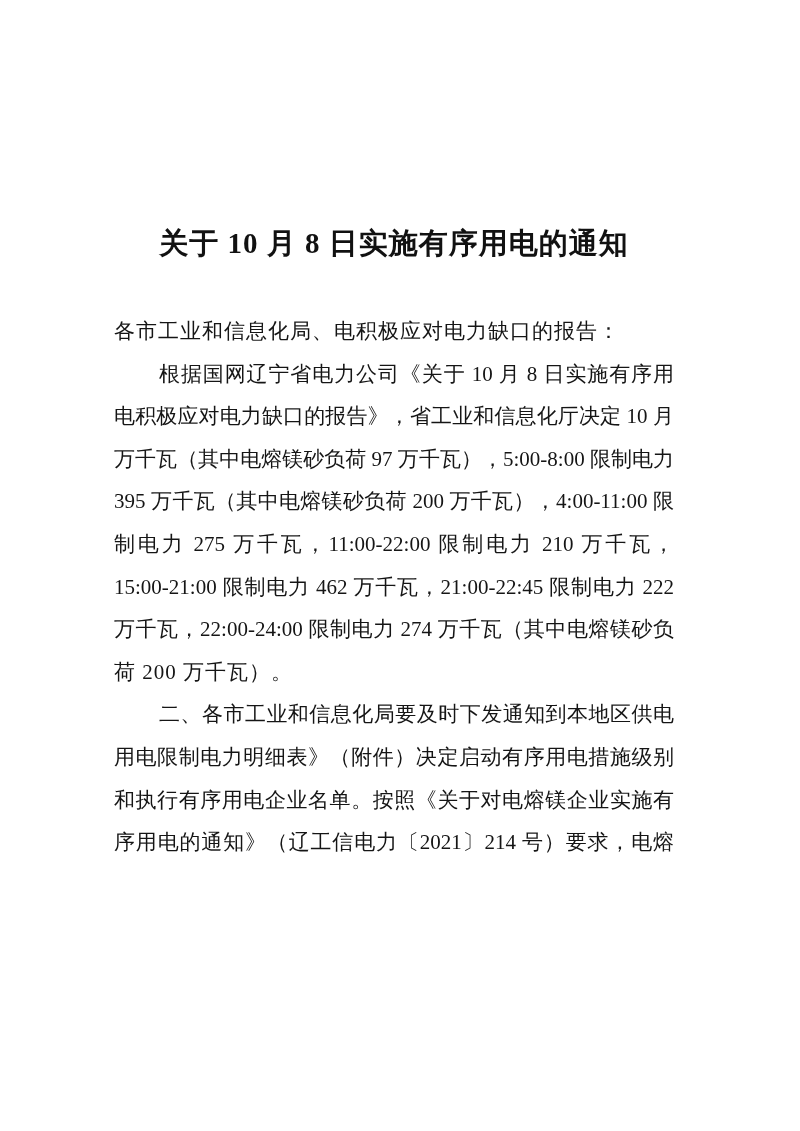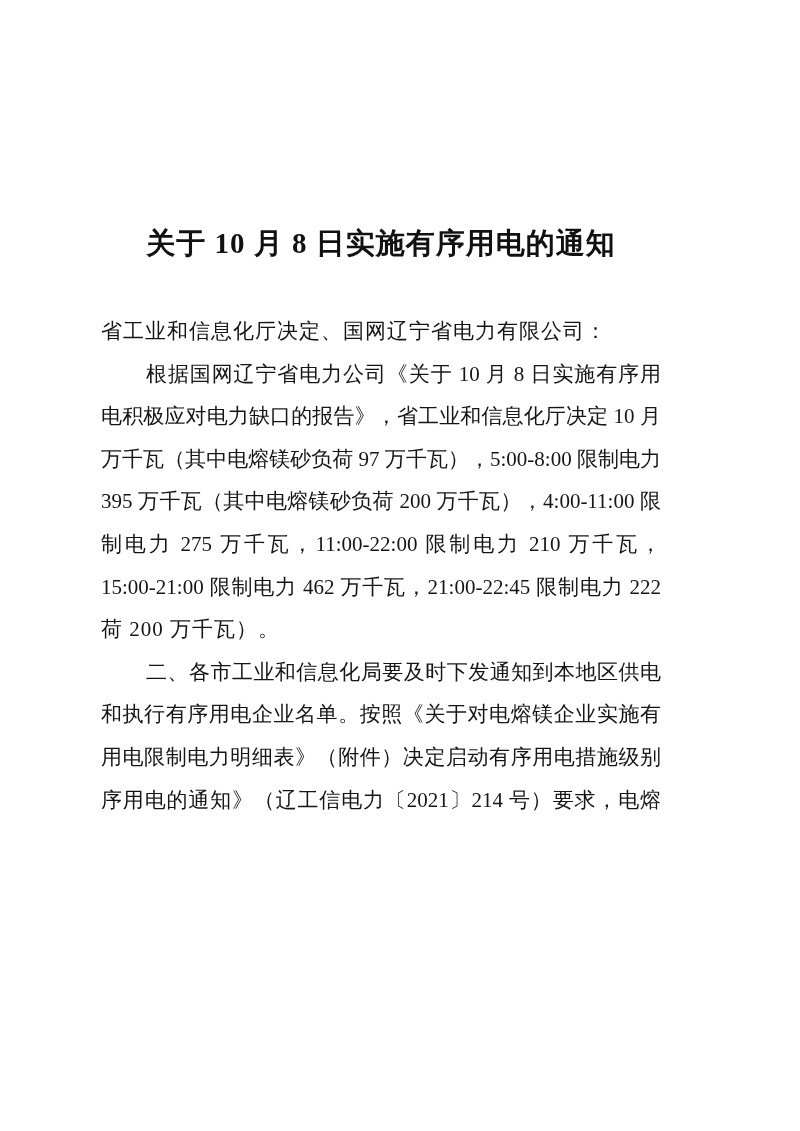--- a/index.html
+++ b/index.html
@@ -11,21 +11,21 @@
     position: relative;
     width: 800px;
     height: 1131px;
     background: #ffffff;
     overflow: hidden;
     font-family: "Liberation Serif", "DejaVu Serif", serif;
     color: #151515;
   }
   .content {
     position: absolute;
-    left: 101px;
+    left: 114px;
     top: 222px;
     width: 560px;
   }
   .doc-title {
     margin: 0 0 46px 0;
     font-size: 29px;
     line-height: 42px;
     font-weight: bold;
     text-align: center;
     letter-spacing: 1px;
@@ -51,27 +51,28 @@
     text-indent: 45px;
   }
 </style>
 </head>
 <body>
 
 <div class="page">
   <div class="content">
     <h1 class="doc-title">关于 10 月 8 日实施有序用电的通知</h1>
     <div class="doc-body">
-        <div class="line">省工业和信息化厅决定、国网辽宁省电力有限公司：</div>
+        <div class="line">各市工业和信息化局、电积极应对电力缺口的报告：</div>
         <div class="line j ind">根据国网辽宁省电力公司《关于 10 月 8 日实施有序用</div>
         <div class="line j">电积极应对电力缺口的报告》，省工业和信息化厅决定 10 月</div>
         <div class="line j">万千瓦（其中电熔镁砂负荷 97 万千瓦），5:00-8:00 限制电力</div>
         <div class="line j">395 万千瓦（其中电熔镁砂负荷 200 万千瓦），4:00-11:00 限</div>
         <div class="line j">制电力 275 万千瓦，11:00-22:00 限制电力 210 万千瓦，</div>
         <div class="line j">15:00-21:00 限制电力 462 万千瓦，21:00-22:45 限制电力 222</div>
+        <div class="line j">万千瓦，22:00-24:00 限制电力 274 万千瓦（其中电熔镁砂负</div>
         <div class="line">荷 200 万千瓦）。</div>
         <div class="line j ind">二、各市工业和信息化局要及时下发通知到本地区供电</div>
+        <div class="line j">用电限制电力明细表》（附件）决定启动有序用电措施级别</div>
         <div class="line j">和执行有序用电企业名单。按照《关于对电熔镁企业实施有</div>
-        <div class="line j">用电限制电力明细表》（附件）决定启动有序用电措施级别</div>
         <div class="line j">序用电的通知》（辽工信电力〔2021〕214 号）要求，电熔镁</div>
       </div>
   </div>
 </div>
 
 </body></html>

